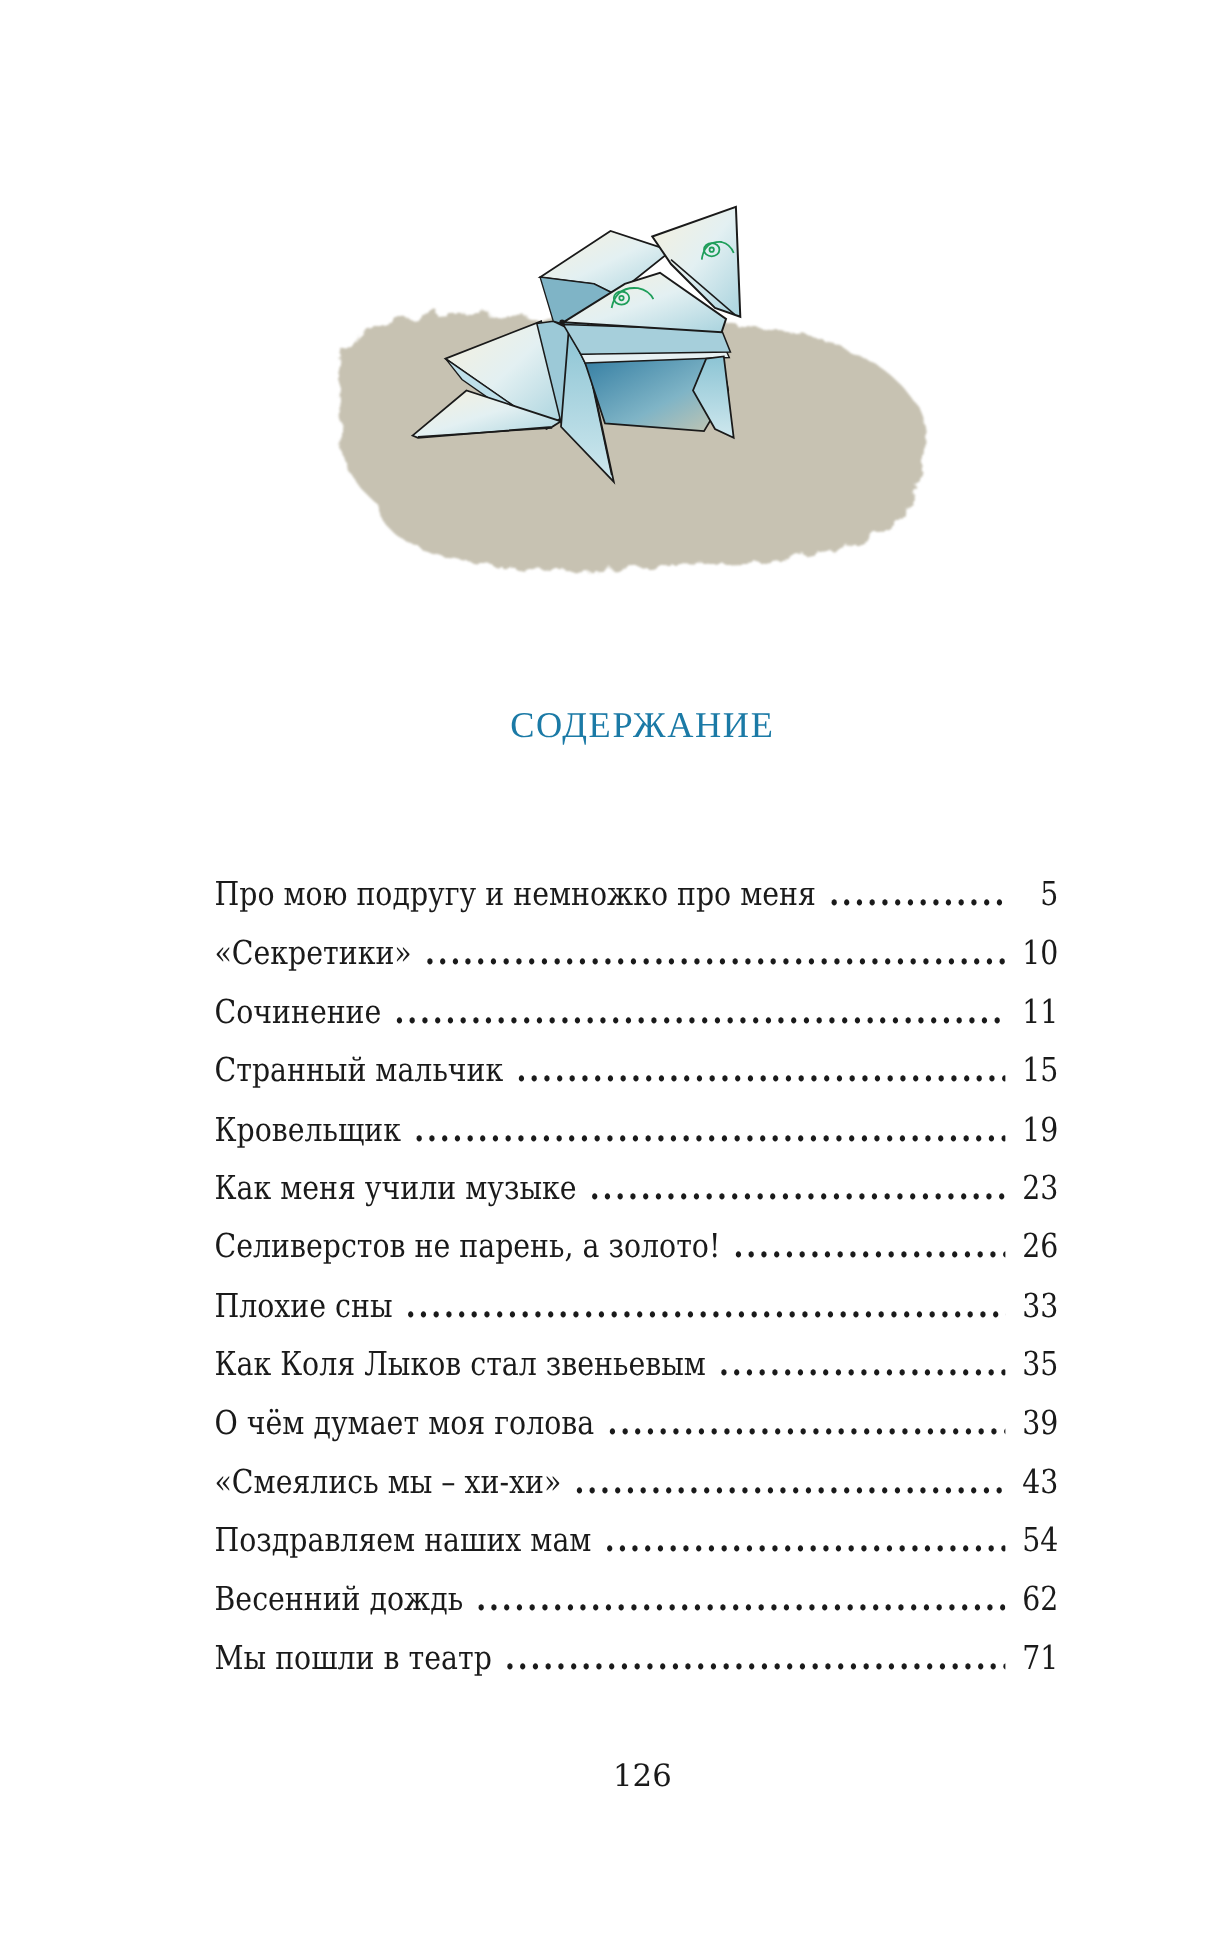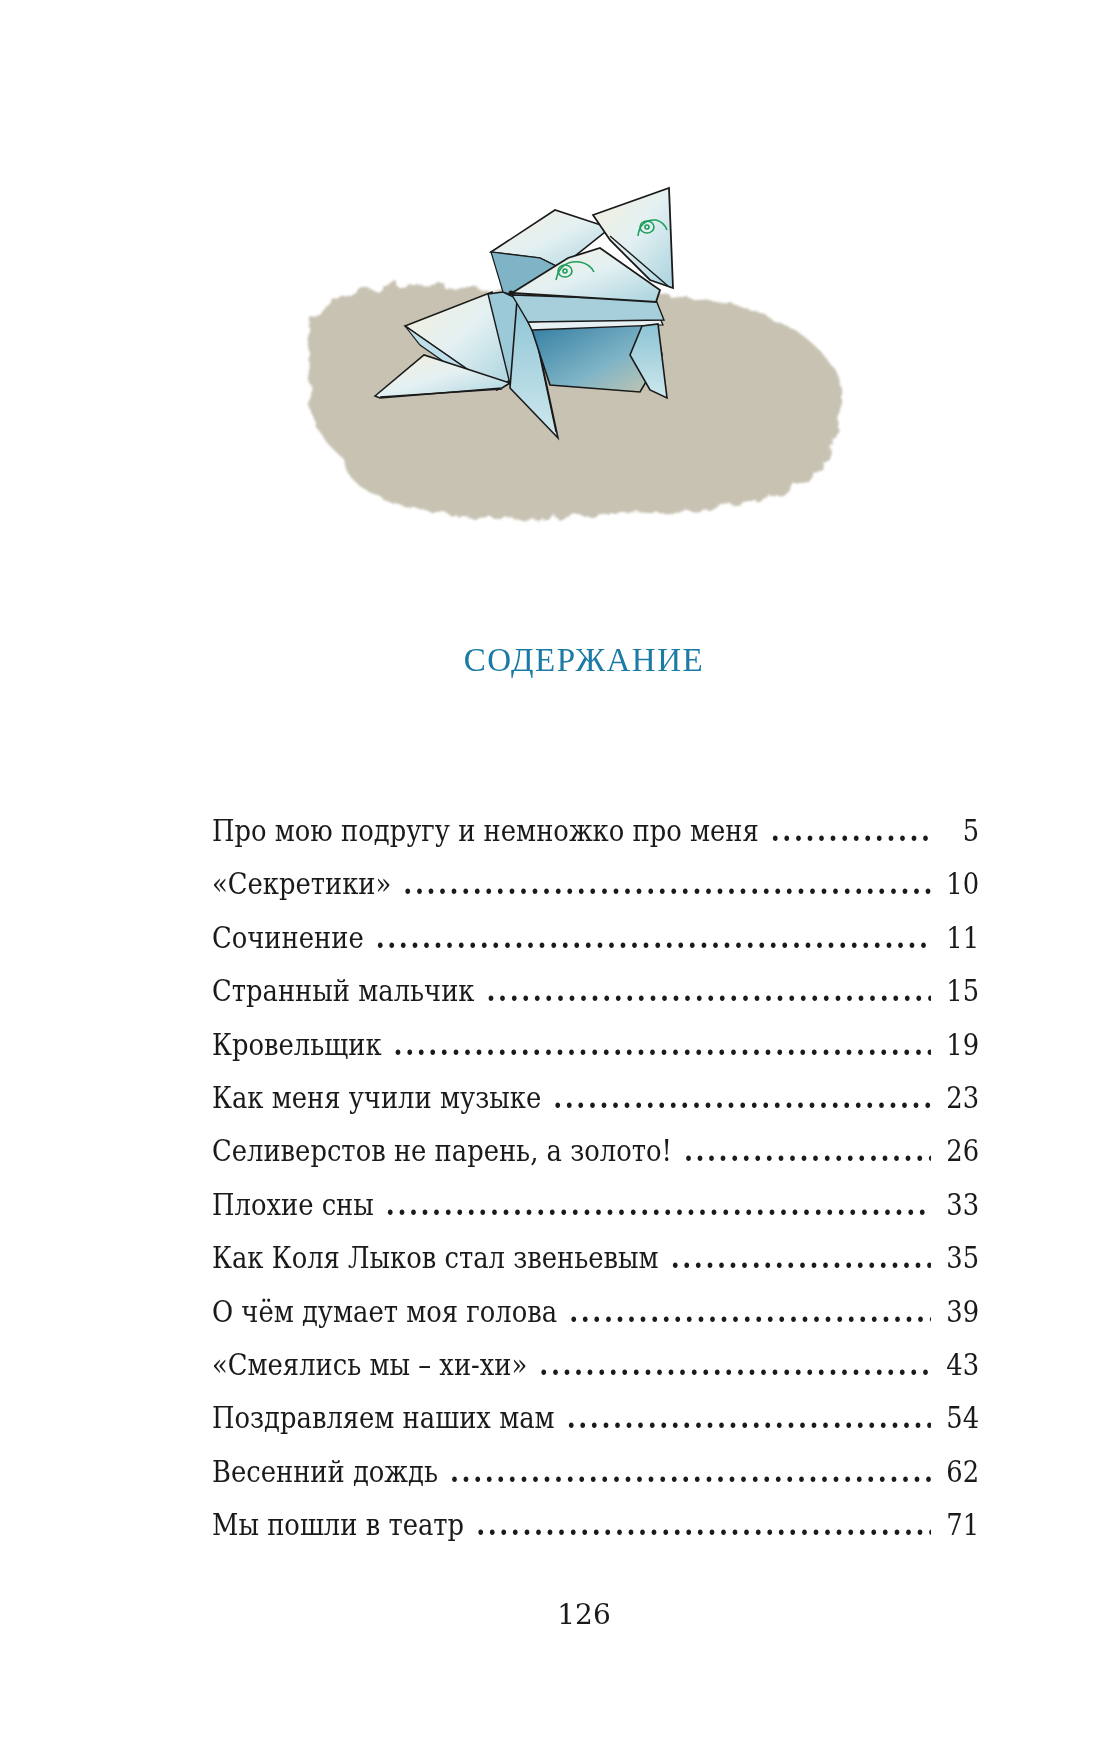--- a/index.html
+++ b/index.html
@@ -2,21 +2,21 @@
 <html><head>
 <meta charset="utf-8">
 <style>
   html, body { margin: 0; padding: 0; background: #ffffff; }
   body { width: 1100px; height: 1763px; position: relative; overflow: hidden;
          font-family: "DejaVu Serif", "Liberation Serif", serif; color: #1a1a1a; }
   .illustration { position: absolute; left: 0; top: 0; width: 1100px; height: 560px; }
   .title { position: absolute; left: 0; width: 1168px; top: 642px; text-align: center;
            font-family: "Liberation Serif", "DejaVu Serif", serif; font-size: 33px;
            letter-spacing: 1.5px; color: #1b7aa6; margin: 0; font-weight: normal; }
-  .toc { position: absolute; left: 195px; top: 796px; width: 767px; margin: 17px; padding: 0; list-style: none; }
+  .toc { position: absolute; left: 195px; top: 796px; width: 767px; margin: 0; padding: 0; list-style: none; }
   .toc-row { display: flex; align-items: baseline; height: 53.4px; font-size: 30px; line-height: 36px;
              font-family: "DejaVu Serif", "Liberation Serif", serif; transform: scaleX(0.86); transform-origin: left center; width: 892px; }
   .toc-title { white-space: nowrap; }
   .toc-leader { flex: 1; overflow: hidden; white-space: nowrap; margin: 0 16px 0 14px; letter-spacing: 3px; font-weight: bold; }
   .toc-leader::after { content: "................................................................................................................"; }
   .toc-page { white-space: nowrap; min-width: 40px; text-align: right; }
   .page-number { position: absolute; top: 1598px; left: 0; width: 1168px; text-align: center;
                  font-size: 28px; font-family: "DejaVu Serif", "Liberation Serif", serif; }
 </style>
 </head>

